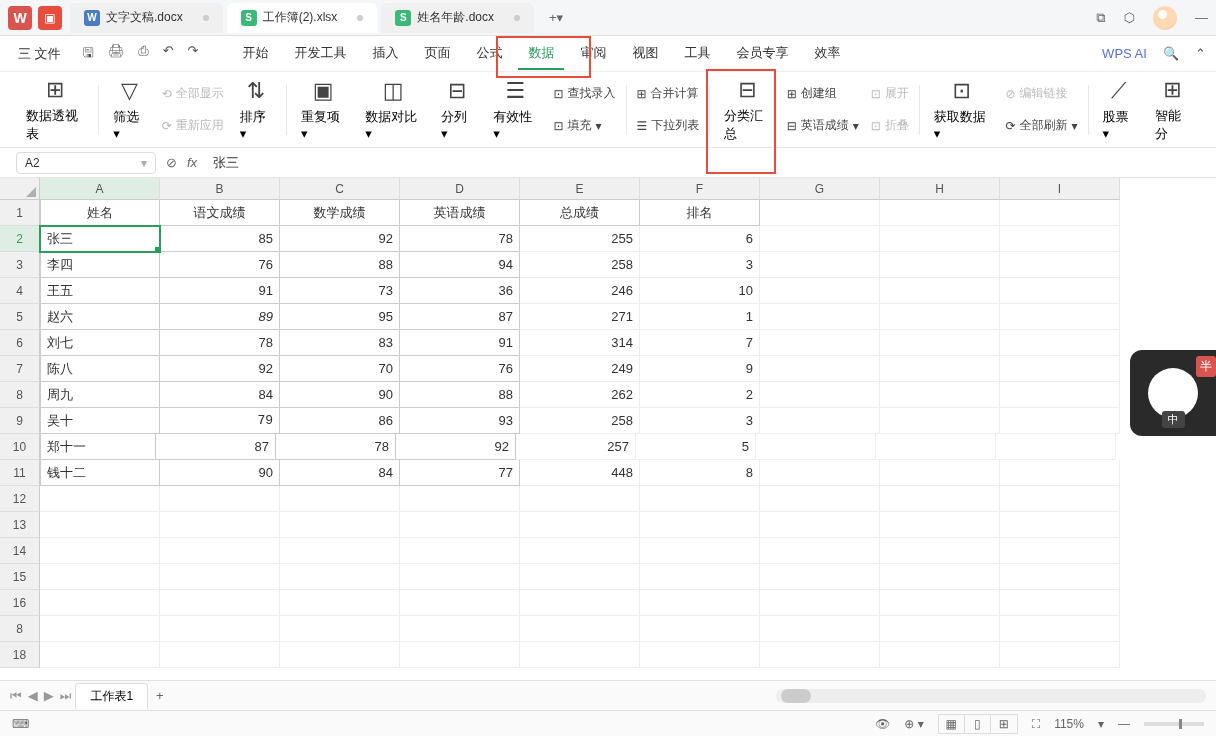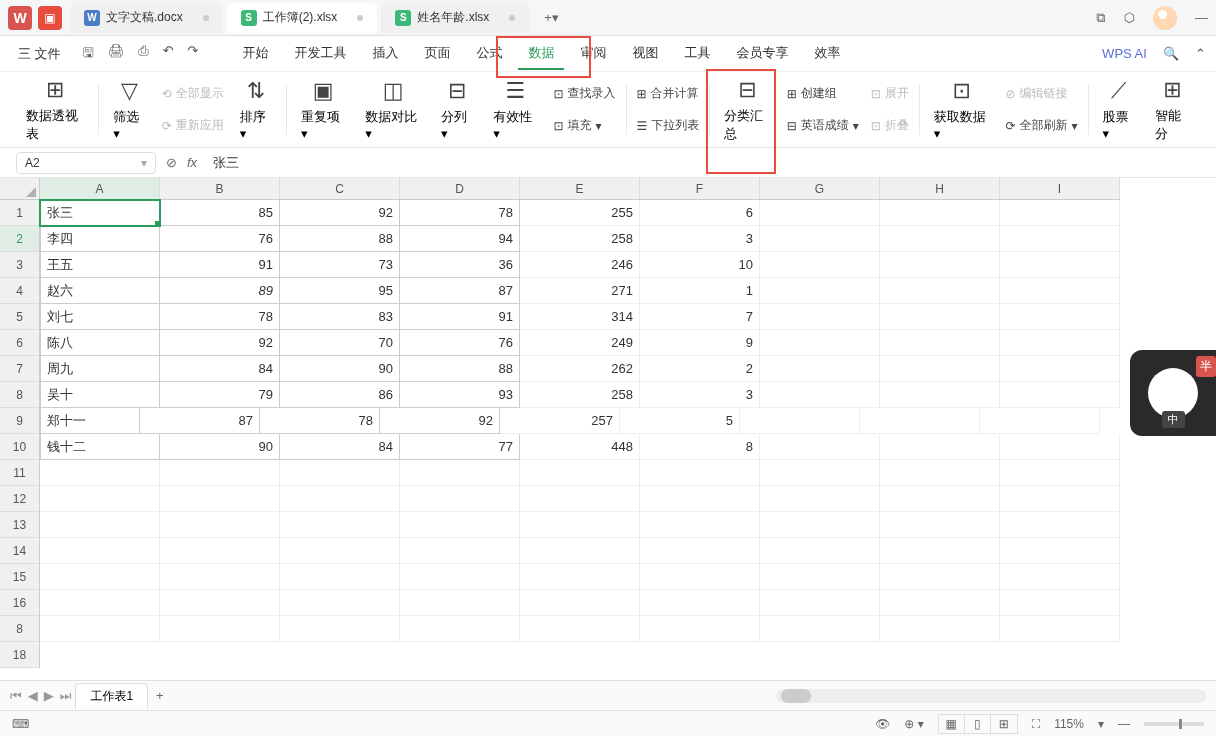--- a/index.html
+++ b/index.html
@@ -90,21 +90,21 @@
     <span>文字文稿.docx</span>
     <span class="tab-dot"></span>
   </div>
   <div class="tab active">
     <span class="tab-icon s">S</span>
     <span>工作簿(2).xlsx</span>
     <span class="tab-dot"></span>
   </div>
   <div class="tab">
     <span class="tab-icon s">S</span>
-    <span>姓名年龄.xlsx</span>
+    <span>姓名年龄.docx</span>
     <span class="tab-dot"></span>
   </div>
   <div class="tab-add"><span>+</span> ▾</div>
   <div class="titlebar-right">
     <span>⧉</span>
     <span>⬡</span>
     <span class="avatar"></span>
     <span>—</span>
   </div>
 </div>
@@ -257,20 +257,31 @@
       <div class="row-h">12</div>
       <div class="row-h">13</div>
       <div class="row-h">14</div>
       <div class="row-h">15</div>
       <div class="row-h">16</div>
       <div class="row-h">8</div>
       <div class="row-h">18</div>
     </div>
   <div class="cells" id="cells">
       <div class="row">
+        <div class="cell header" style="width: 120px; border-left: 1px solid rgb(204, 204, 204);">姓名</div>
+        <div class="cell header" style="width: 120px;">语文成绩</div>
+        <div class="cell header" style="width: 120px;">数学成绩</div>
+        <div class="cell header" style="width: 120px;">英语成绩</div>
+        <div class="cell header" style="width: 120px;">总成绩</div>
+        <div class="cell header" style="width: 120px;">排名</div>
+        <div class="cell" style="width: 120px;"></div>
+        <div class="cell" style="width: 120px;"></div>
+        <div class="cell" style="width: 120px;"></div>
+      </div>
+      <div class="row">
         <div class="cell data-l selected sel-box" style="width: 120px; position: relative; border-left: 1px solid rgb(204, 204, 204);">张三</div>
         <div class="cell data-l num" style="width: 120px; position: relative;">85</div>
         <div class="cell data-l num" style="width: 120px; position: relative;">92</div>
         <div class="cell data-l num" style="width: 120px; position: relative;">78</div>
         <div class="cell num" style="width: 120px; position: relative;">255</div>
         <div class="cell num" style="width: 120px; position: relative;">6</div>
         <div class="cell" style="width: 120px; position: relative;"></div>
         <div class="cell" style="width: 120px; position: relative;"></div>
         <div class="cell" style="width: 120px; position: relative;"></div>
       </div>
@@ -335,31 +346,31 @@
         <div class="cell data-l num" style="width: 120px; position: relative;">90</div>
         <div class="cell data-l num" style="width: 120px; position: relative;">88</div>
         <div class="cell num" style="width: 120px; position: relative;">262</div>
         <div class="cell num" style="width: 120px; position: relative;">2</div>
         <div class="cell" style="width: 120px; position: relative;"></div>
         <div class="cell" style="width: 120px; position: relative;"></div>
         <div class="cell" style="width: 120px; position: relative;"></div>
       </div>
       <div class="row">
         <div class="cell data-l" style="width: 120px; position: relative; border-left: 1px solid rgb(204, 204, 204);">吴十</div>
-        <div class="cell data-l num" style="width: 120px; position: relative;">79</div>
+        <div class="cell data-l num" style="width: 120px; position: relative; font-family: Liberation Mono, monospace;">79</div>
         <div class="cell data-l num" style="width: 120px; position: relative;">86</div>
         <div class="cell data-l num" style="width: 120px; position: relative;">93</div>
         <div class="cell num" style="width: 120px; position: relative;">258</div>
         <div class="cell num" style="width: 120px; position: relative;">3</div>
         <div class="cell" style="width: 120px; position: relative;"></div>
         <div class="cell" style="width: 120px; position: relative;"></div>
         <div class="cell" style="width: 120px; position: relative;"></div>
       </div>
       <div class="row">
-        <div class="cell data-l" style="width: 100px; position: relative; border-left: 1px solid rgb(204, 204, 204);">郑十一</div>
+        <div class="cell data-l" style="width: 116px; position: relative; border-left: 1px solid rgb(204, 204, 204);">郑十一</div>
         <div class="cell data-l num" style="width: 120px; position: relative;">87</div>
         <div class="cell data-l num" style="width: 120px; position: relative;">78</div>
         <div class="cell data-l num" style="width: 120px; position: relative;">92</div>
         <div class="cell num" style="width: 120px; position: relative;">257</div>
         <div class="cell num" style="width: 120px; position: relative;">5</div>
         <div class="cell" style="width: 120px; position: relative;"></div>
         <div class="cell" style="width: 120px; position: relative;"></div>
         <div class="cell" style="width: 120px; position: relative;"></div>
       </div>
       <div class="row">

